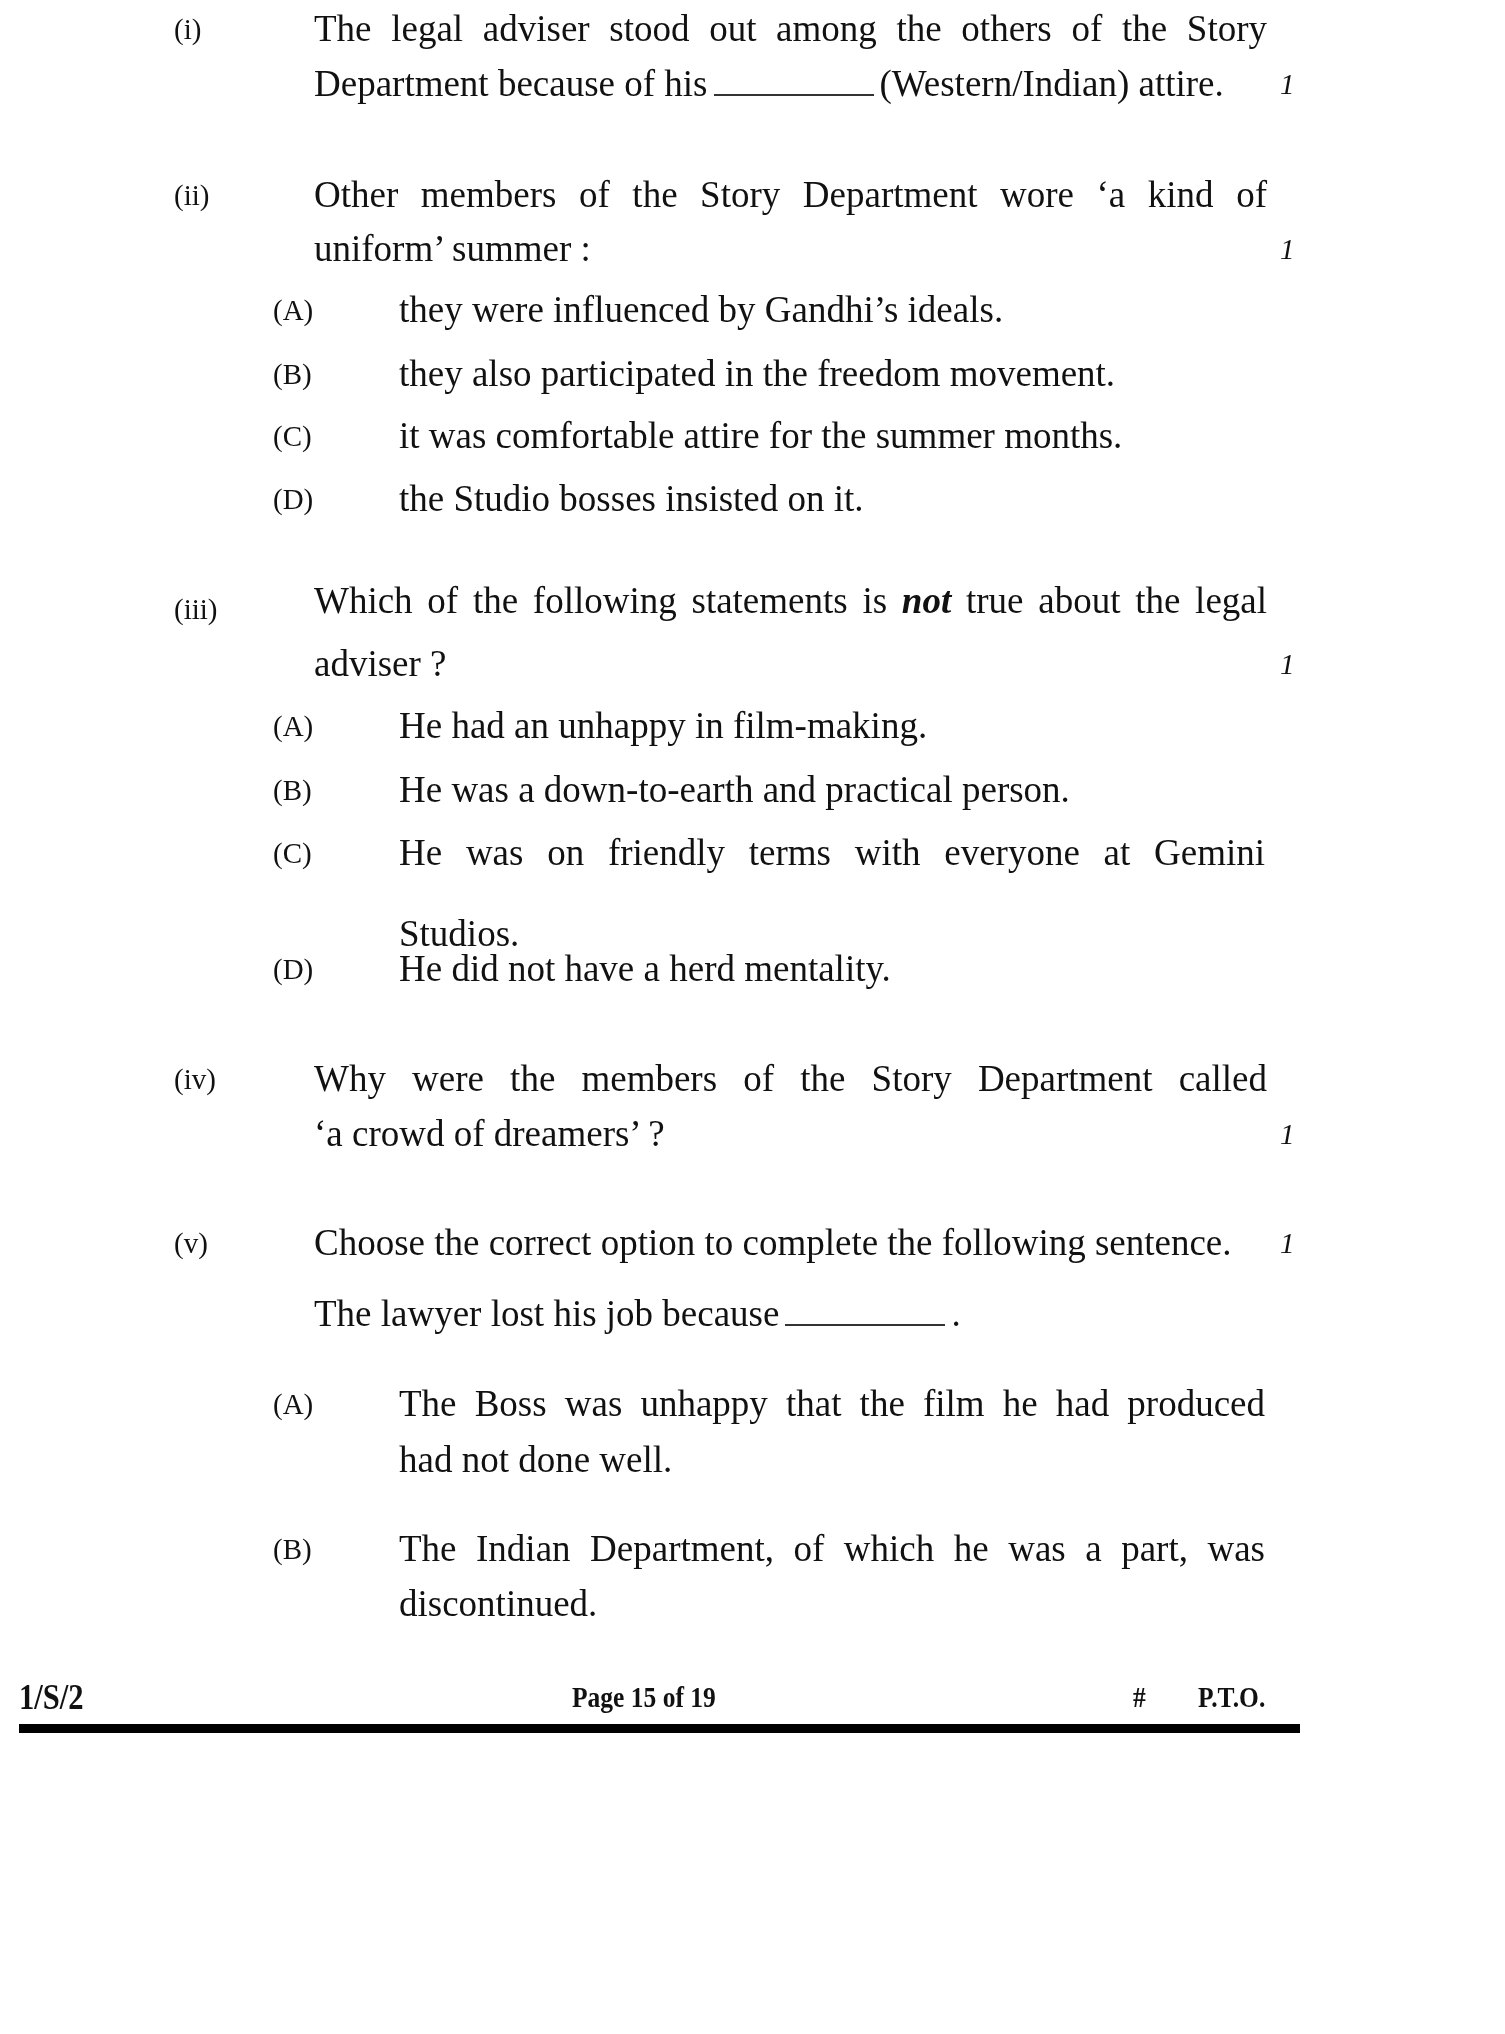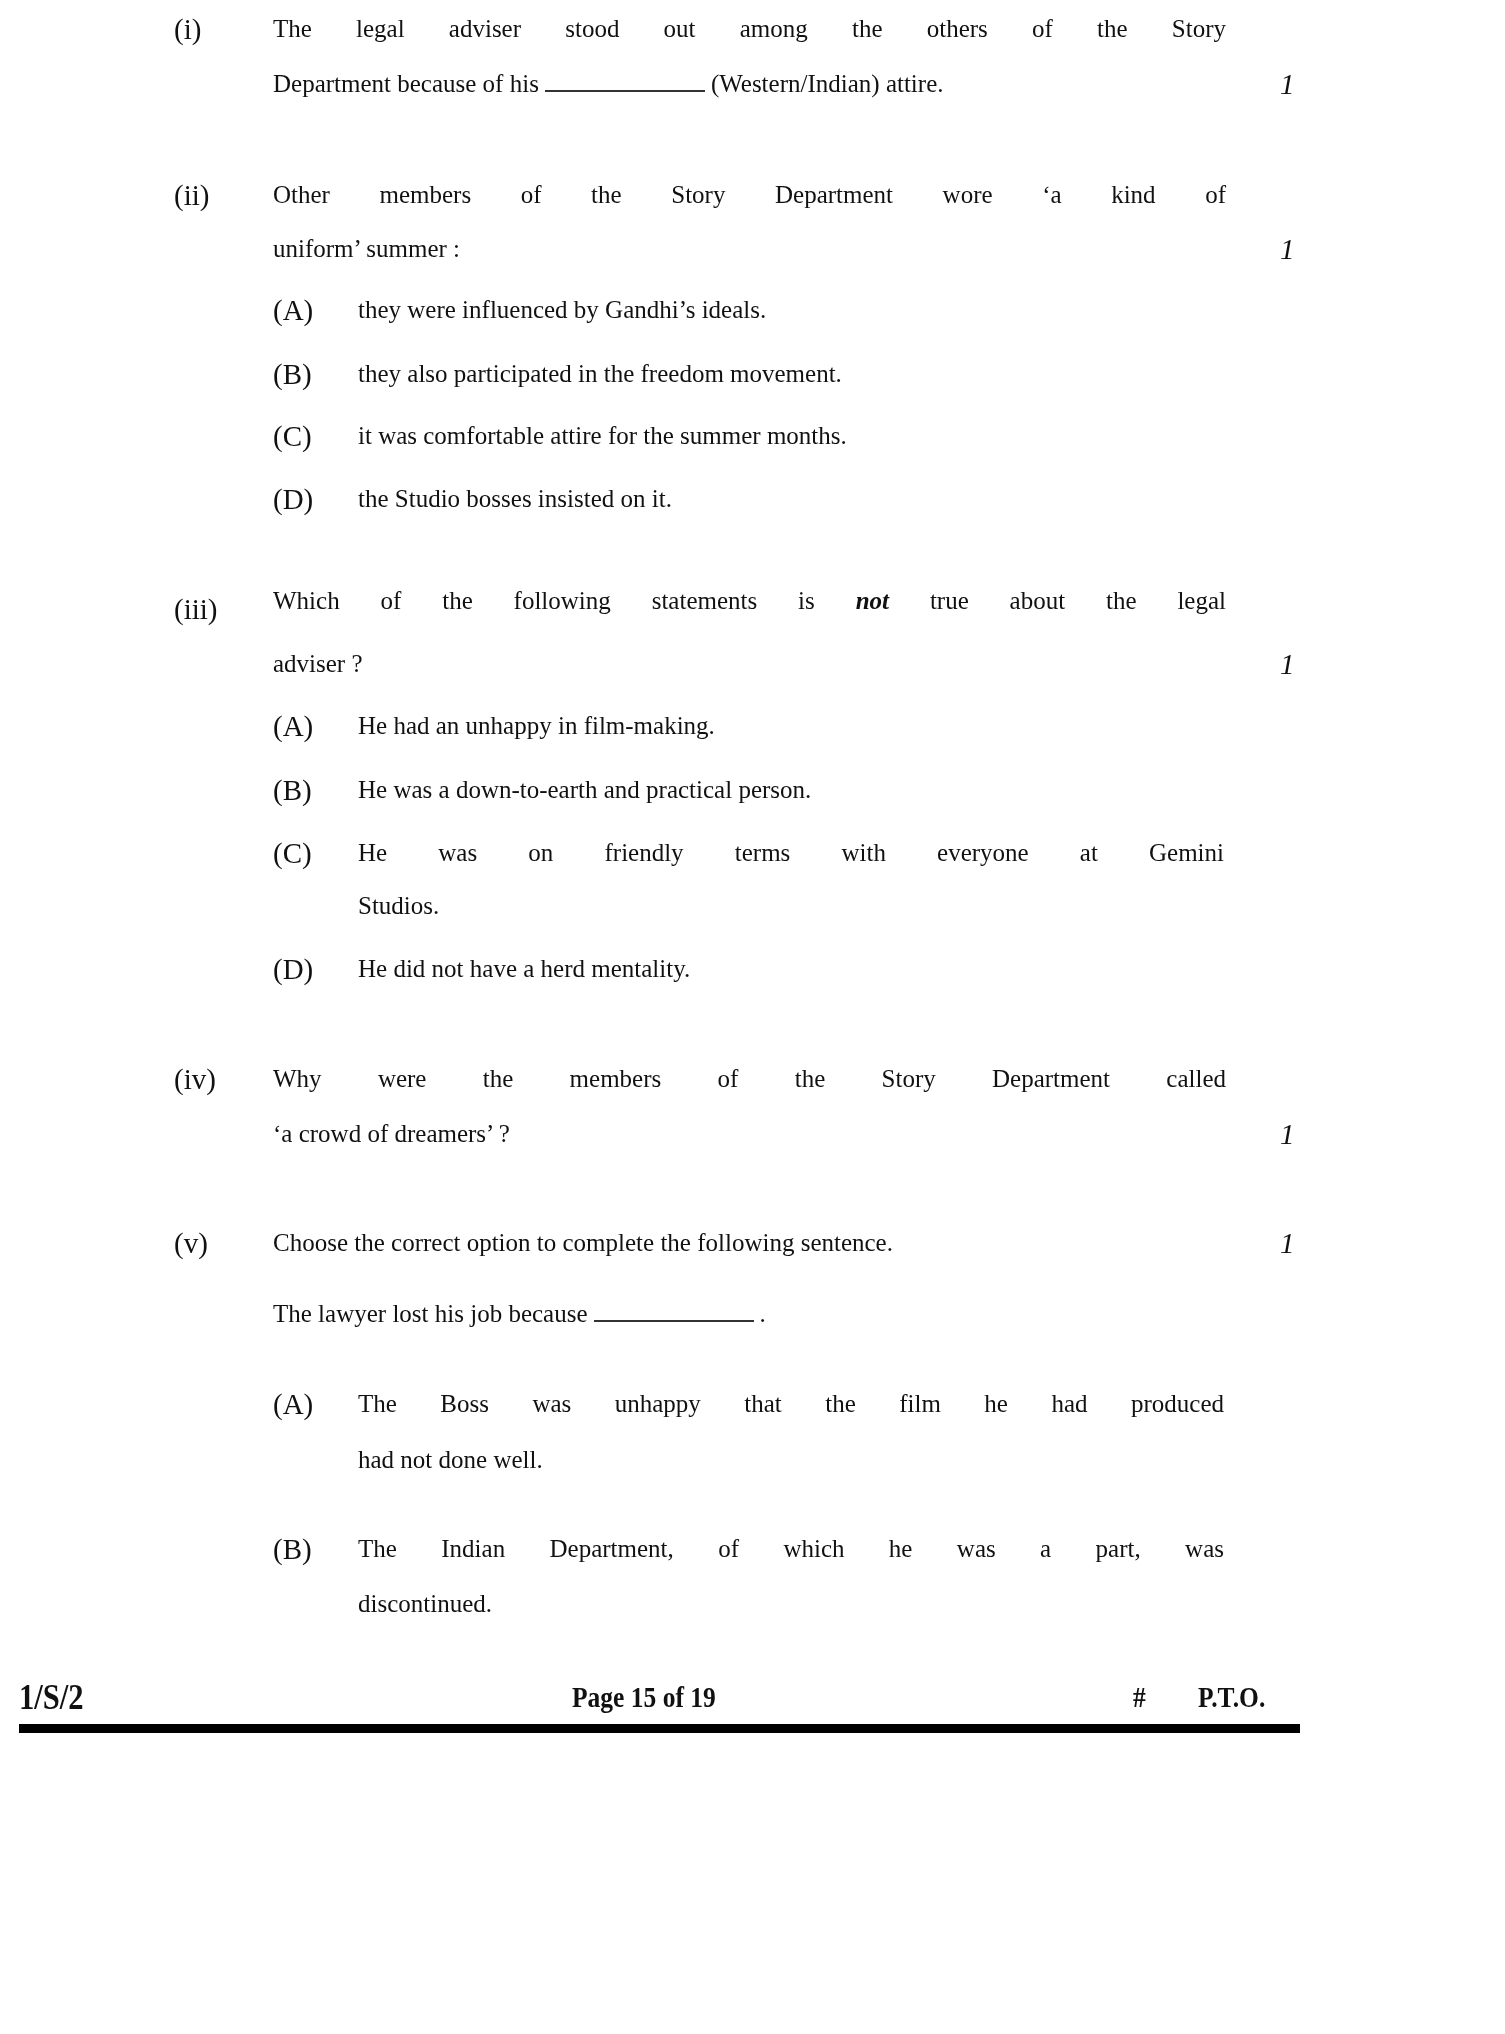--- a/index.html
+++ b/index.html
@@ -1,18 +1,18 @@
 <!DOCTYPE html>
 <html><head>
 <meta charset="utf-8">
 <style>
   html,body{margin:0;padding:0;background:#fff;}
   body{width:1505px;height:2034px;position:relative;overflow:hidden;
        font-family:"Liberation Serif","DejaVu Serif",serif;color:#111;}
-  .ln{position:absolute;font-size:25px;line-height:34px;white-space:nowrap;}
+  .ln{position:absolute;font-size:37px;line-height:34px;white-space:nowrap;margin-left:41px;}
   .just{text-align:justify;text-align-last:justify;white-space:normal;}
   .mark{position:absolute;left:1280px;font-size:29px;font-style:italic;line-height:34px;}
   .lbl{position:absolute;left:174px;font-size:29px;line-height:34px;}
   .opt{position:absolute;left:273px;font-size:29px;line-height:34px;}
   .blank{display:inline-block;width:160px;border-bottom:2px solid #333;height:22px;vertical-align:baseline;margin:0 6px;}
   .footer{position:absolute;top:1680px;font-family:"Liberation Serif",serif;font-weight:bold;font-size:30px;transform:scaleX(0.85);transform-origin:left;}
   .bar{position:absolute;left:19px;top:1724px;width:1281px;height:9px;background:#000;}
 </style>
 </head>
 <body>
@@ -38,21 +38,21 @@
 <div class="lbl" style="top:592px">(iii)</div>
 <div class="ln just" style="left:273px;top:584px;width:953px"><span>Which of the following statements is</span> <b><i>not</i></b> <span>true about the legal</span></div>
 <div class="ln" style="left:273px;top:647px">adviser ?</div>
 <div class="mark" style="top:647px">1</div>
 <div class="opt" style="top:709px">(A)</div>
 <div class="ln" style="left:358px;top:709px">He had an unhappy in film-making.</div>
 <div class="opt" style="top:773px">(B)</div>
 <div class="ln" style="left:358px;top:773px">He was a down-to-earth and practical person.</div>
 <div class="opt" style="top:836px">(C)</div>
 <div class="ln just" style="left:358px;top:836px;width:866px">He was on friendly terms with everyone at Gemini</div>
-<div class="ln" style="left:358px;top:889px">Studios.</div>
+<div class="ln" style="left:358px;top:917px">Studios.</div>
 <div class="opt" style="top:952px">(D)</div>
 <div class="ln" style="left:358px;top:952px">He did not have a herd mentality.</div>
 
 <div class="lbl" style="top:1062px">(iv)</div>
 <div class="ln just" style="left:273px;top:1062px;width:953px">Why were the members of the Story Department called</div>
 <div class="ln" style="left:273px;top:1117px">‘a crowd of dreamers’ ?</div>
 <div class="mark" style="top:1117px">1</div>
 
 <div class="lbl" style="top:1226px">(v)</div>
 <div class="ln" style="left:273px;top:1226px">Choose the correct option to complete the following sentence.</div>

